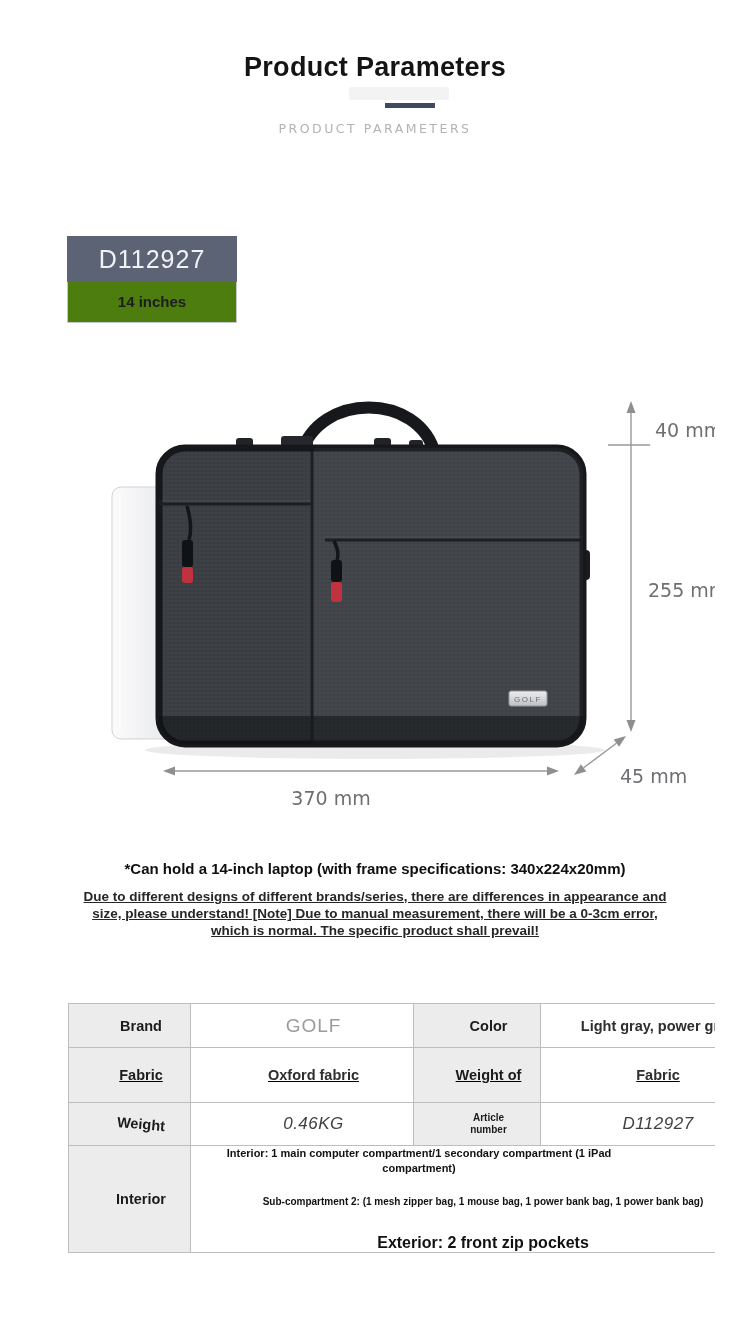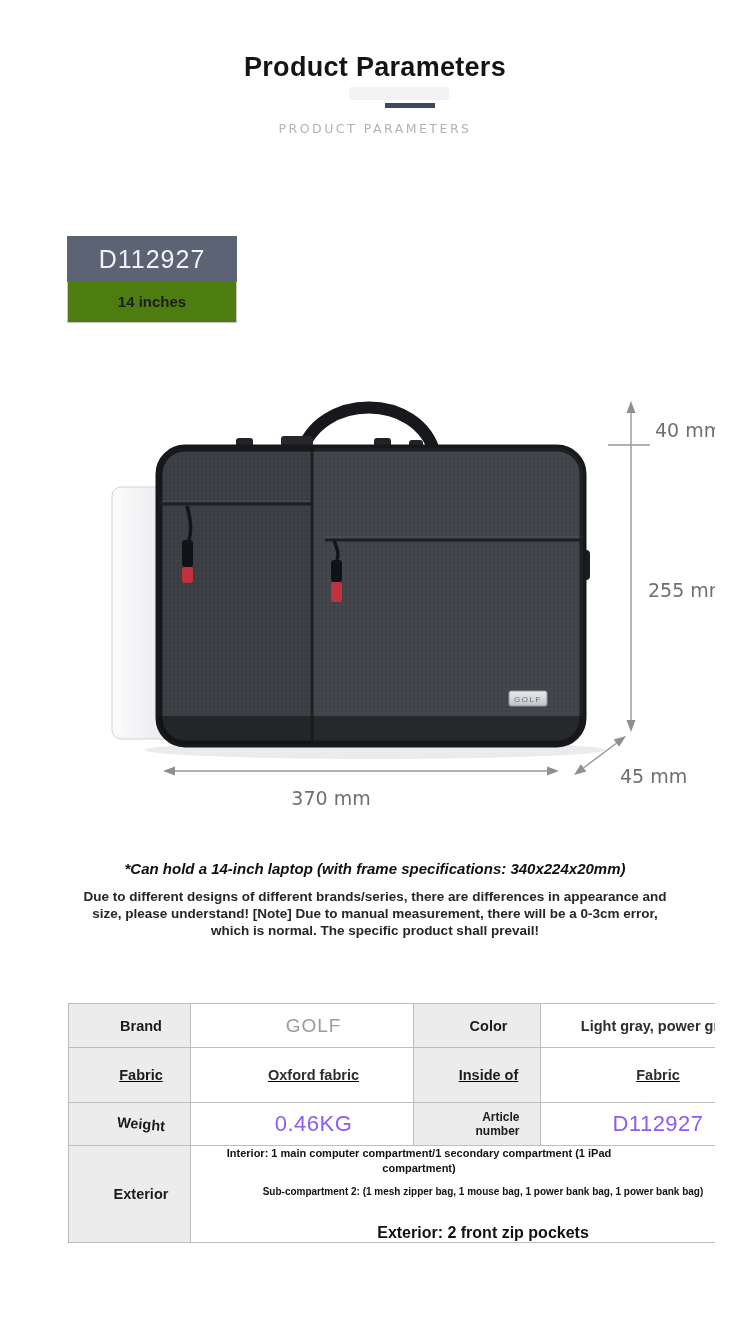--- a/index.html
+++ b/index.html
@@ -46,47 +46,47 @@
   .figure { position:absolute; top:380px; left:0; }
   .dim-label {
     font-family:"DejaVu Sans", sans-serif; font-size:19px; fill:#6e6f72;
   }
   .dim-stroke { stroke:#97989a; stroke-width:1.4; }
   .dim-fill { fill:#8e8f91; }
 
   
   .capacity-note {
     position:absolute; top:860px; left:0; width:100%; text-align:center;
-    font-size:15px; font-weight:bold; color:#0f0f0f;font-style:italic;
+    font-size:15px; font-weight:bold; color:#0f0f0f;
   }
   .disclaimer-note {
     position:absolute; top:888px; left:50%; transform:translateX(-50%);
     width:604px; text-align:center;
-    font-size:13.5px; font-weight:bold; color:#262626; line-height:17px;
+    font-size:13.5px; font-weight:bold; color:#262626; line-height:17px;text-decoration:underline;
   }
 
   
   .spec-table {
     position:absolute; top:1003px; left:33px; width:684px;
     border-collapse:collapse; table-layout:fixed;
   }
   .spec-table th, .spec-table td { border:1px solid #bdbdbd; vertical-align:middle;padding-left:23px; }
   .spec-table th {
     background:#ececec; font-size:14.5px; font-weight:bold; color:#1b1b1b;
     text-align:center;
   }
   .spec-table td { background:#ffffff; text-align:center; }
   .row-1 { height:44px; } .row-2 { height:55px;text-decoration:underline; } .row-3 { height:43px; } .row-4 { height:97px; }
   .val-strong { font-weight:bold; font-size:14.5px; color:#2e2e2e; }
   .val-brand  { font-size:19px; color:#9b9b9b; letter-spacing:1px; }
-  .val-muted  { font-size:22px; color:#8b5cf6; letter-spacing:0.5px; }
+  .val-muted  { font-size:17px; color:#404040; letter-spacing:0.5px;font-style:italic; }
   .tilt   { display:inline-block; transform:rotate(5deg); }
-  .narrow { display:inline-block; width:62px; font-size:12px; line-height:1.2;text-align:right; }
+  .narrow { display:inline-block; width:62px; font-size:10px; line-height:1.2; }
   .structure-cell { text-align:left; padding-left:45px; }
-  .struct-line-1 { font-size:11px;   font-weight:bold; color:#111; max-width:410px; line-height:1.35; margin-bottom:10px; }
+  .struct-line-1 { font-size:11px;   font-weight:bold; color:#111; max-width:410px; line-height:1.35; margin-bottom:20px; }
   .struct-line-2 { font-size:10px; font-weight:bold; color:#111; margin-bottom:27px; }
   .struct-line-3 { font-size:16px;   font-weight:bold; color:#111; }
 </style>
 </head>
 <body>
 
 <div class="page">
 
   <h1 class="page-title">Product Parameters</h1>
   <div class="title-ghost"></div>
@@ -197,35 +197,35 @@
     <tbody>
       <tr class="row-1">
         <th>Brand</th>
         <td class="val-brand">GOLF</td>
         <th>Color</th>
         <td class="val-strong">Light gray, power gray</td>
       </tr>
       <tr class="row-2">
         <th>Fabric</th>
         <td class="val-strong">Oxford fabric</td>
-        <th>Inside of</th>
+        <th>Weight of</th>
         <td class="val-strong">Fabric</td>
       </tr>
       <tr class="row-3">
         <th>
           <span class="tilt">Weight</span>
         </th>
         <td class="val-muted">0.46KG</td>
         <th>
           <span class="narrow">Article number</span>
         </th>
         <td class="val-muted">D112927</td>
       </tr>
       <tr class="row-4">
-        <th>Exterior</th>
+        <th>Interior</th>
         <td class="structure-cell" colspan="3">
           <div class="struct-line-1">Interior: 1 main computer compartment/1 secondary compartment (1 iPad compartment)</div>
           <div class="struct-line-2">Sub-compartment 2: (1 mesh zipper bag, 1 mouse bag, 1 power bank bag, 1 power bank bag)</div>
           <div class="struct-line-3">Exterior: 2 front zip pockets</div>
         </td>
       </tr>
     </tbody>
   </table>
 
 </div>

